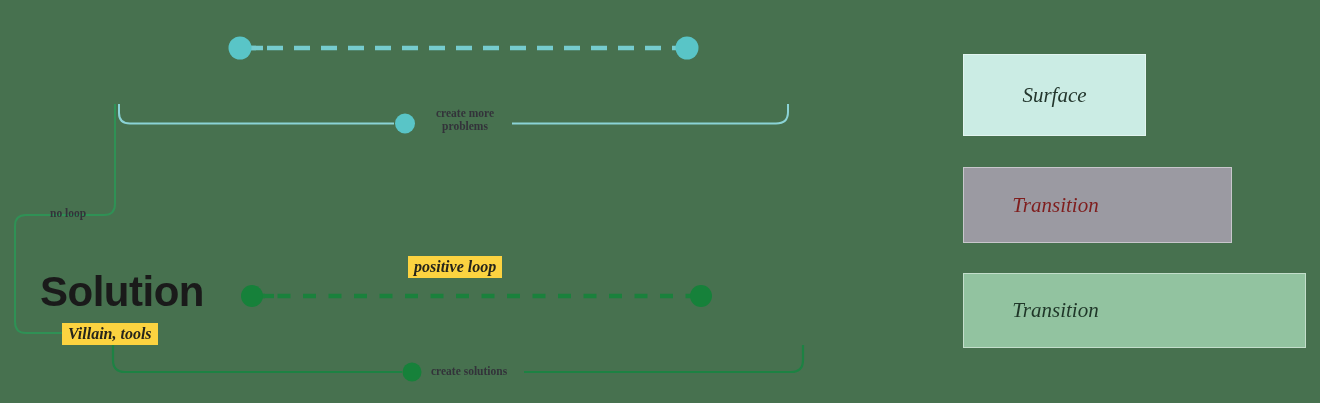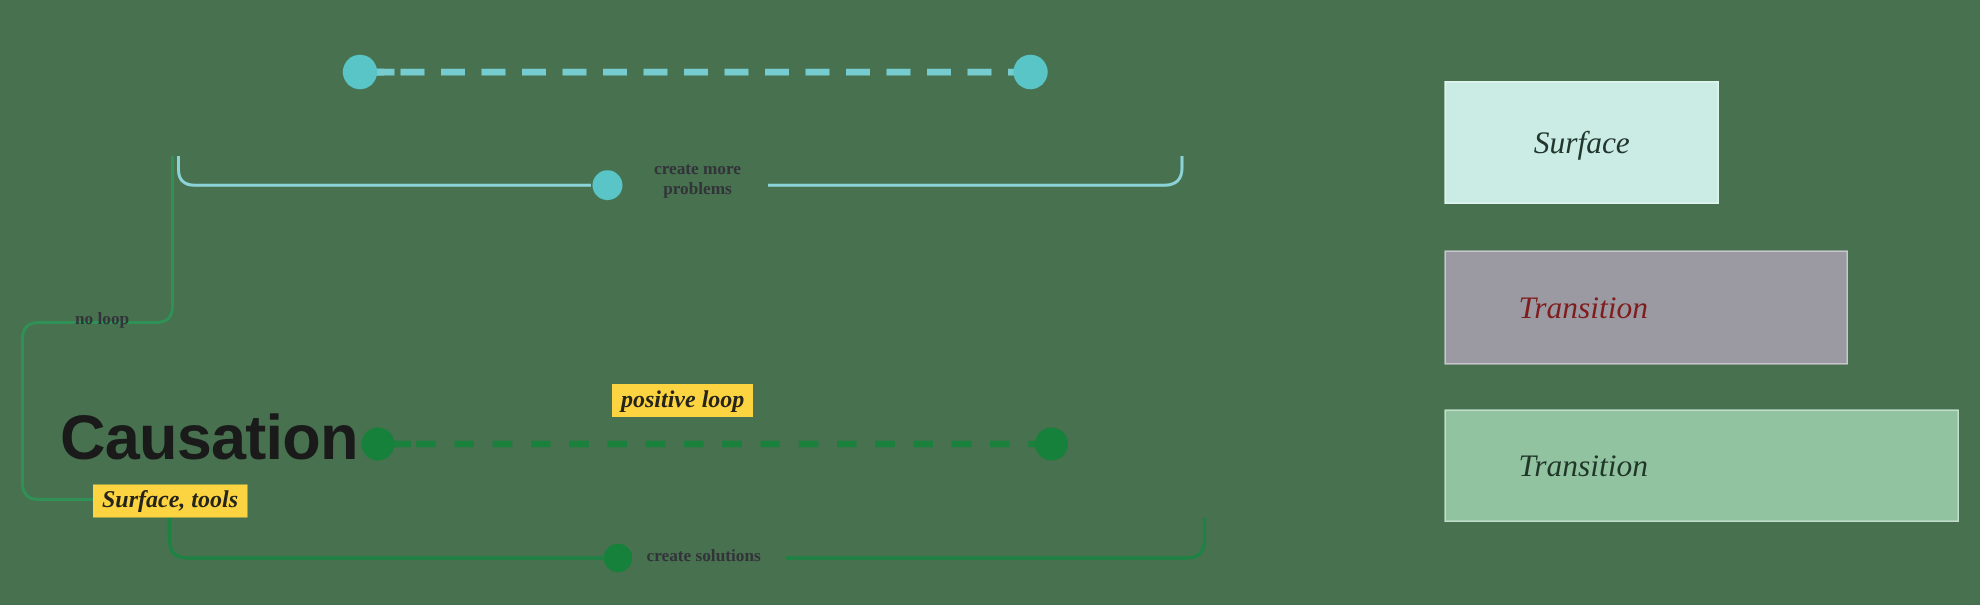--- a/index.html
+++ b/index.html
@@ -72,23 +72,23 @@
     <path d="M524,372 L791,372 Q803,372 803,360 L803,345" fill="none" stroke="var(--green-thin)" stroke-width="2.2"></path>
 
     <circle cx="240" cy="48" r="11.5" fill="var(--teal)"></circle>
     <circle cx="687" cy="48" r="11.5" fill="var(--teal)"></circle>
     <circle cx="405" cy="123.5" r="10" fill="var(--teal)"></circle>
     <circle cx="252" cy="296" r="11" fill="var(--green)"></circle>
     <circle cx="701" cy="296" r="11" fill="var(--green)"></circle>
     <circle cx="412" cy="372" r="9.5" fill="var(--green)"></circle>
   </svg>
 
-  <div class="title" style="left:40px;top:271px;">Causation</div>
+  <div class="title" style="left:40px;top:271px;">Solution</div>
 
-  <div class="tag" style="left:62px;top:323px;">Surface, tools</div>
+  <div class="tag" style="left:62px;top:323px;">Villain, tools</div>
 
   <div class="tag" style="left:408px;top:256px;">positive loop</div>
 
   <div class="note center" style="left:423px;top:107px;width:84px;">create more problems</div>
   <div class="note" style="left:431px;top:365px;white-space:nowrap;">create solutions</div>
   <div class="note" style="left:50px;top:195px;white-space:nowrap;margin-top:12px;">no loop</div>
 
   <div>
     <div class="legend-box lb-surface">
       <span class="legend-label">Surface</span>

